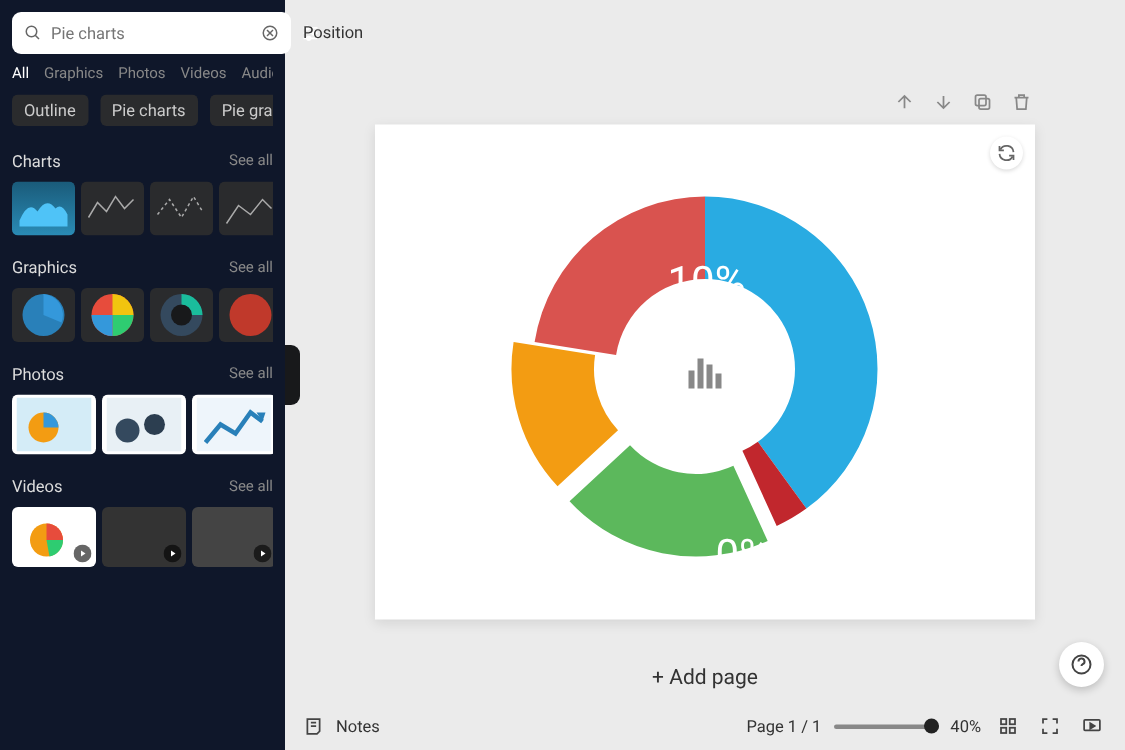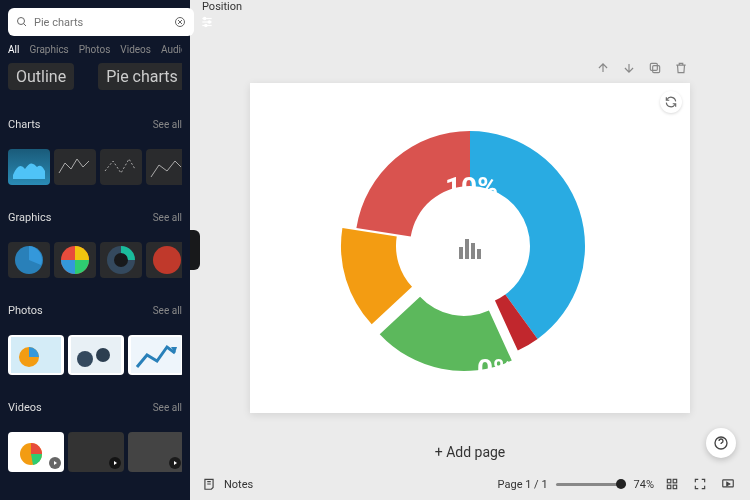--- a/index.html
+++ b/index.html
@@ -6,37 +6,37 @@
 body{width:750px;height:500px;background:#ebebeb;display:flex;overflow:hidden}
 .sidebar{width:190px;height:100%;background:#0f172a;display:flex;flex-direction:column;padding:8px}
 .search-row{display:flex;align-items:center;gap:6px;margin-bottom:8px}
 .search-box{flex:1;background:#fff;border-radius:6px;display:flex;align-items:center;padding:4px 8px;height:28px}
 .search-box svg{flex-shrink:0}
 .search-input{border:none;outline:none;font-size:11px;flex:1;margin-left:6px;color:#333;background:transparent}
 .icon-btn{width:22px;height:22px;display:flex;align-items:center;justify-content:center;cursor:pointer;color:#fff}
 .tabs{display:flex;gap:10px;font-size:10px;color:#888;margin-bottom:8px;overflow:hidden;white-space:nowrap}
 .tab{cursor:pointer}
 .tab.active{color:#fff}
-.subtabs{display:flex;gap:24px;font-size:16px;color:#888;margin-bottom:10px;overflow:hidden;white-space:nowrap}
+.subtabs{display:flex;gap:8px;font-size:11px;color:#888;margin-bottom:10px;overflow:hidden;white-space:nowrap}
 .subtab{background:#2a2b2d;padding:4px 8px;border-radius:4px;cursor:pointer;color:#ccc}
-.section-head{display:flex;justify-content:space-between;align-items:center;font-size:11px;color:#ddd;margin:18px 0}
+.section-head{display:flex;justify-content:space-between;align-items:center;font-size:11px;color:#ddd;margin:7px 0}
 .see-all{font-size:10px;color:#888;cursor:pointer}
 .thumb-row{display:flex;gap:4px;margin-bottom:8px;overflow:hidden}
 .thumb{width:42px;height:36px;border-radius:4px;flex-shrink:0;cursor:pointer;background:#2a2b2d;display:flex;align-items:center;justify-content:center}
 .thumb-wide{width:56px;height:40px}
 .thumb-photo{background:#fff}
 .main{flex:1;display:flex;flex-direction:column;height:100%}
-.top-bar{height:28px;display:flex;align-items:flex-start;padding:0 12px;font-size:11px;color:#333}
+.top-bar{height:28px;display:flex;align-items:flex-end;padding:0 12px;font-size:11px;color:#333}
 .canvas-area{flex:1;display:flex;align-items:center;justify-content:center;position:relative}
 .page-frame{width:440px;height:330px;background:#fff;position:relative;box-shadow:0 2px 8px rgba(0,0,0,.1)}
 .frame-toolbar{position:absolute;top:-24px;right:0;display:flex;gap:8px}
 .frame-tool{width:18px;height:18px;display:flex;align-items:center;justify-content:center;cursor:pointer;color:#666}
 .donut{position:absolute;top:50%;left:50%;transform:translate(-50%,-50%)}
 .donut-center{position:absolute;top:50%;left:50%;transform:translate(-50%,-50%);width:60px;height:60px;background:#fff;border-radius:50%;display:flex;align-items:center;justify-content:center}
-.slice-label{position:absolute;color:#fff;font-weight:700;font-size:28px}
+.slice-label{position:absolute;color:#fff;font-weight:400;font-size:28px}
 .l10{top:60px;left:110px}
 .l20{top:125px;left:260px}
 .l30{top:242px;left:142px}
 .add-page{position:absolute;bottom:8px;left:50%;transform:translateX(-50%);font-size:14px;color:#333;cursor:pointer}
 .fab{position:absolute;bottom:10px;right:14px;width:30px;height:30px;background:#fff;border-radius:50%;box-shadow:0 2px 6px rgba(0,0,0,.2);display:flex;align-items:center;justify-content:center;cursor:pointer}
 .bottom-bar{height:32px;display:flex;align-items:center;padding:0 12px;font-size:11px;color:#333;gap:8px}
 .spacer{flex:1}
 .slider{width:70px;height:3px;background:#888;border-radius:2px;position:relative}
 .slider-knob{position:absolute;right:0;top:-4px;width:10px;height:10px;background:#222;border-radius:50%}
 .bottom-icon{width:20px;height:20px;display:flex;align-items:center;justify-content:center;cursor:pointer;color:#444}
@@ -284,21 +284,21 @@
     <svg width="14" height="14" viewBox="0 0 24 24" fill="none" stroke="#444" stroke-width="2">
         <path d="M5 4h14v14l-3 3H5z"></path>
         <path d="M9 8h6M9 12h6"></path>
       </svg>
     <span>Notes</span>
     <span class="spacer"></span>
     <span>Page 1 / 1</span>
     <div class="slider">
         <div class="slider-knob"></div>
       </div>
-    <span>74%</span>
+    <span>40%</span>
     <div class="bottom-icon">
         <svg width="14" height="14" viewBox="0 0 24 24" fill="none" stroke="#444" stroke-width="2">
           <rect x="4" y="4" width="6" height="6"></rect>
           <rect x="14" y="4" width="6" height="6"></rect>
           <rect x="4" y="14" width="6" height="6"></rect>
           <rect x="14" y="14" width="6" height="6"></rect>
         </svg>
       </div>
     <div class="bottom-icon">
         <svg width="14" height="14" viewBox="0 0 24 24" fill="none" stroke="#444" stroke-width="2">

